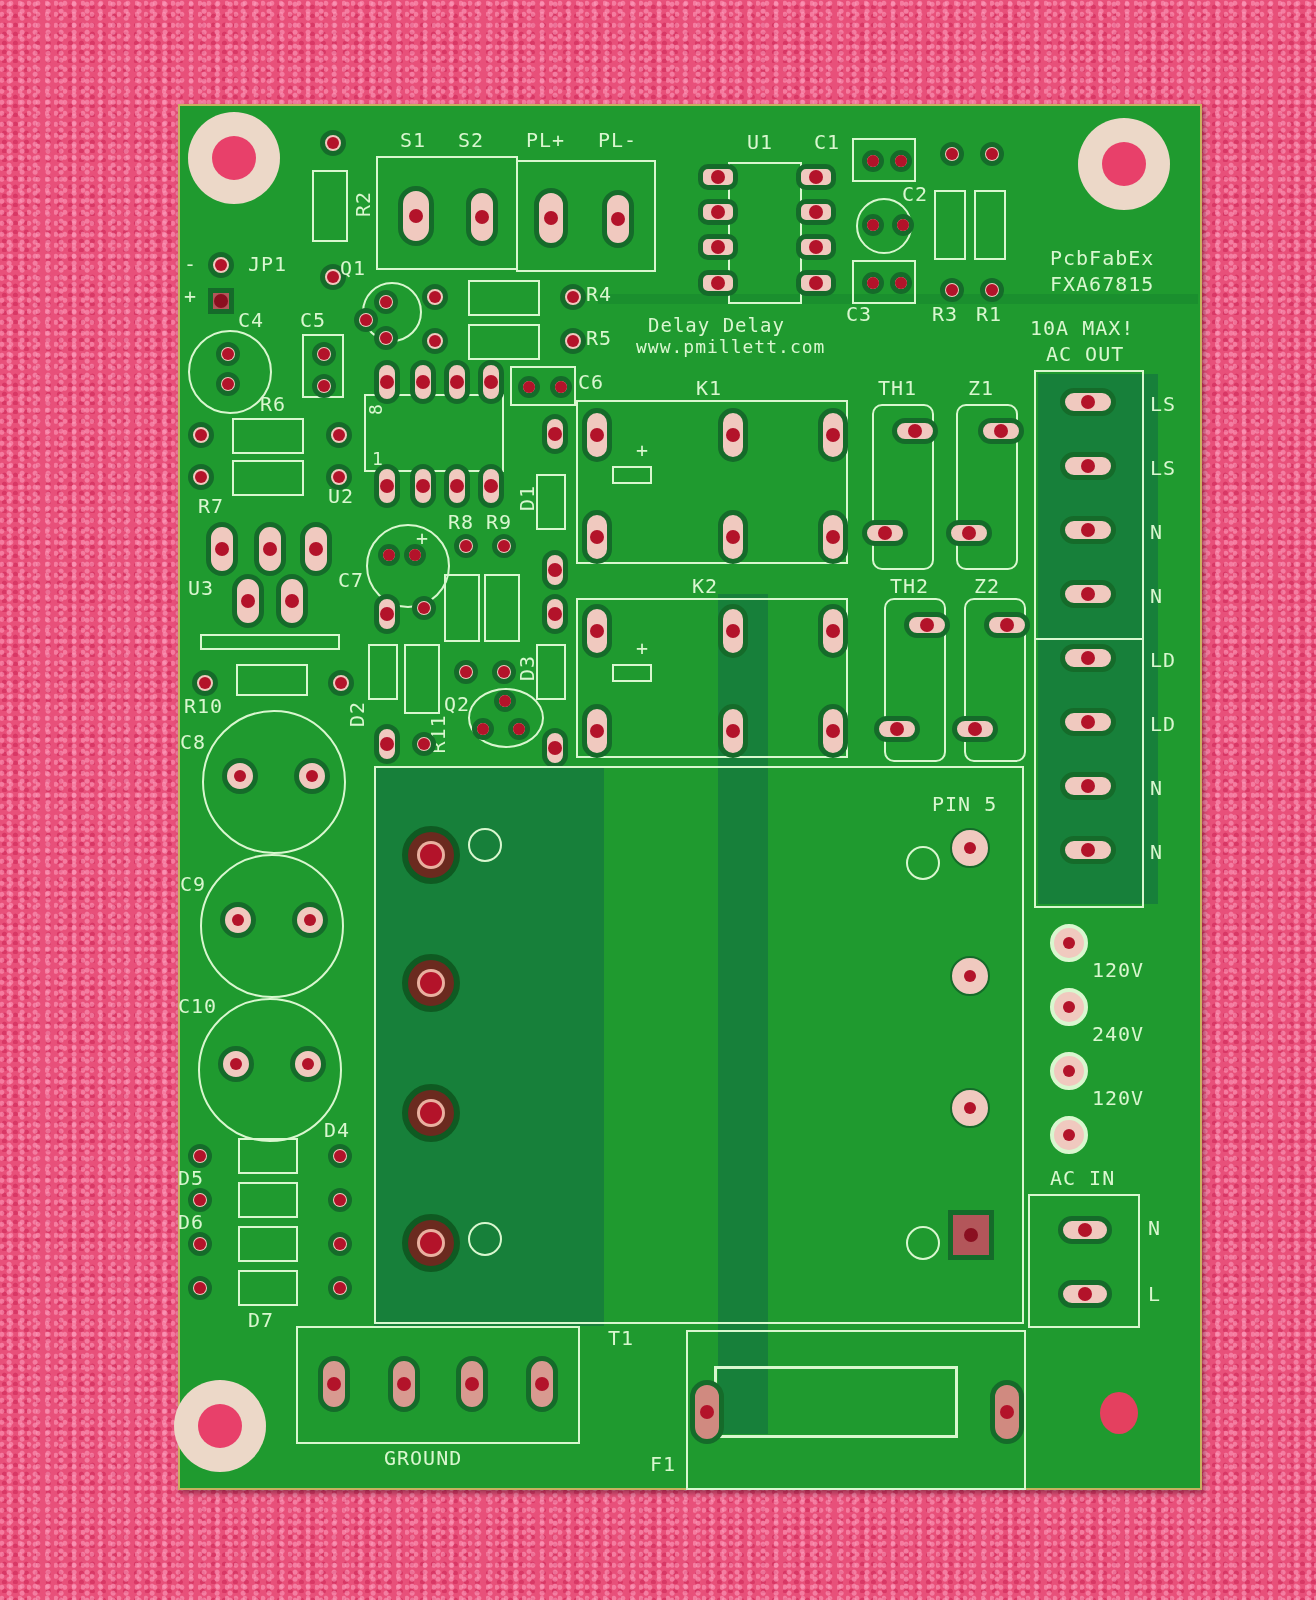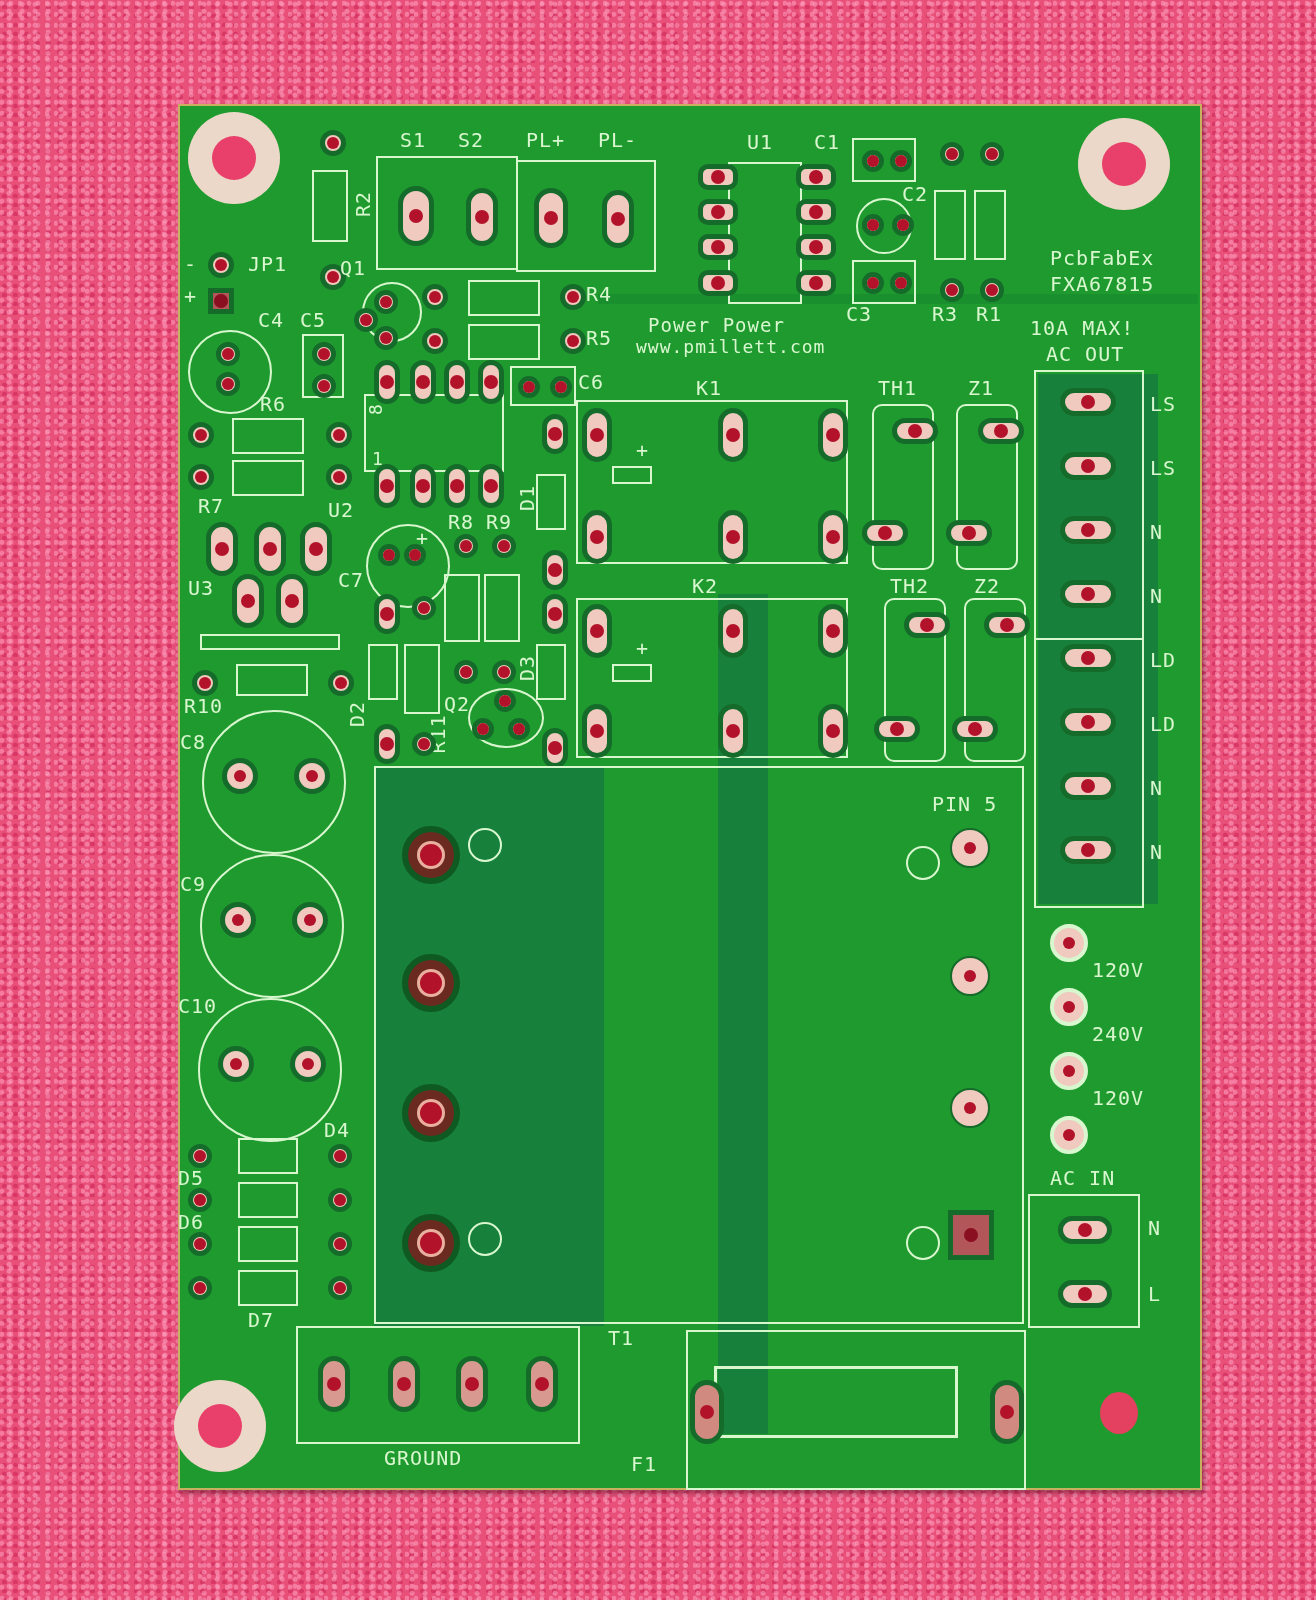--- a/index.html
+++ b/index.html
@@ -95,61 +95,61 @@
   <div class="box" style="left:756px;top:86px;width:32px;height:70px"></div>
   <div class="pad" style="left:762px;top:174px;width:14px;height:14px"></div>
   <span class="silk" style="left:754px;top:200px">R3</span>
   <div class="pad" style="left:802px;top:38px;width:14px;height:14px"></div>
   <div class="box" style="left:796px;top:86px;width:32px;height:70px"></div>
   <div class="pad" style="left:802px;top:174px;width:14px;height:14px"></div>
   <span class="silk" style="left:798px;top:200px">R1</span>
 
   <span class="silk" style="left:872px;top:144px">PcbFabEx</span>
   <span class="silk" style="left:872px;top:170px">FXA67815</span>
-  <span class="silk" style="left:470px;top:212px;font-size:19px">Power Power</span>
+  <span class="silk" style="left:470px;top:212px;font-size:19px">Delay Delay</span>
   <span class="silk" style="left:458px;top:234px;font-size:18px">www.pmillett.com</span>
   <span class="silk" style="left:852px;top:214px">10A MAX!</span>
   <span class="silk" style="left:868px;top:240px">AC OUT</span>
 
   <span class="silk" style="left:162px;top:154px">Q1</span>
   <div class="circ" style="left:184px;top:178px;width:60px;height:60px"></div>
   <div class="pad" style="left:196px;top:186px;width:14px;height:14px"></div>
   <div class="pad" style="left:176px;top:204px;width:14px;height:14px"></div>
   <div class="pad" style="left:196px;top:222px;width:14px;height:14px"></div>
 
   <div class="pad" style="left:244px;top:180px;width:16px;height:16px"></div>
   <div class="box" style="left:290px;top:176px;width:72px;height:36px"></div>
   <div class="pad" style="left:382px;top:180px;width:16px;height:16px"></div>
   <span class="silk" style="left:408px;top:180px">R4</span>
   <div class="pad" style="left:244px;top:224px;width:16px;height:16px"></div>
   <div class="box" style="left:290px;top:220px;width:72px;height:36px"></div>
   <div class="pad" style="left:382px;top:224px;width:16px;height:16px"></div>
   <span class="silk" style="left:408px;top:224px">R5</span>
 
-  <span class="silk" style="left:80px;top:206px">C4</span>
+  <span class="silk" style="left:60px;top:206px">C4</span>
   <div class="circ" style="left:10px;top:226px;width:84px;height:84px"></div>
   <div class="pad" style="left:38px;top:238px;width:14px;height:14px"></div>
   <div class="pad" style="left:38px;top:268px;width:14px;height:14px"></div>
   <span class="silk" style="left:122px;top:206px">C5</span>
   <div class="box" style="left:124px;top:230px;width:42px;height:64px"></div>
   <div class="pad" style="left:134px;top:238px;width:14px;height:14px"></div>
   <div class="pad" style="left:134px;top:270px;width:14px;height:14px"></div>
 
   <div class="box" style="left:186px;top:290px;width:140px;height:78px"></div>
   <span class="silk sm" style="left:192px;top:296px;transform:rotate(-90deg)">8</span>
   <span class="silk sm" style="left:194px;top:346px">1</span>
   <div class="oval" style="left:196px;top:256px;width:16px;height:34px"></div>
   <div class="oval" style="left:232px;top:256px;width:16px;height:34px"></div>
   <div class="oval" style="left:266px;top:256px;width:16px;height:34px"></div>
   <div class="oval" style="left:300px;top:256px;width:16px;height:34px"></div>
   <div class="oval" style="left:196px;top:360px;width:16px;height:34px"></div>
   <div class="oval" style="left:232px;top:360px;width:16px;height:34px"></div>
   <div class="oval" style="left:266px;top:360px;width:16px;height:34px"></div>
   <div class="oval" style="left:300px;top:360px;width:16px;height:34px"></div>
-  <span class="silk" style="left:150px;top:396px">U2</span>
+  <span class="silk" style="left:150px;top:382px">U2</span>
 
   <div class="box" style="left:332px;top:262px;width:66px;height:40px"></div>
   <div class="pad" style="left:340px;top:272px;width:12px;height:12px"></div>
   <div class="pad" style="left:372px;top:272px;width:12px;height:12px"></div>
   <span class="silk" style="left:400px;top:268px">C6</span>
 
   <span class="silk" style="left:82px;top:290px">R6</span>
   <div class="pad" style="left:10px;top:318px;width:16px;height:16px"></div>
   <div class="box" style="left:54px;top:314px;width:72px;height:36px"></div>
   <div class="pad" style="left:148px;top:318px;width:16px;height:16px"></div>
@@ -331,14 +331,14 @@
   <div class="oval" style="left:140px;top:1252px;width:22px;height:46px;background:#d89a90"></div>
   <div class="oval" style="left:210px;top:1252px;width:22px;height:46px;background:#d89a90"></div>
   <div class="oval" style="left:278px;top:1252px;width:22px;height:46px;background:#d89a90"></div>
   <div class="oval" style="left:348px;top:1252px;width:22px;height:46px;background:#d89a90"></div>
   <span class="silk" style="left:206px;top:1344px">GROUND</span>
 
   <div class="box" style="left:508px;top:1226px;width:340px;height:160px"></div>
   <div class="box" style="left:536px;top:1262px;width:244px;height:72px;border-width:3px"></div>
   <div class="oval" style="left:512px;top:1276px;width:24px;height:54px;background:#d08a80"></div>
   <div class="oval" style="left:812px;top:1276px;width:24px;height:54px;background:#d08a80"></div>
-  <span class="silk" style="left:453px;top:1350px">F1</span>
+  <span class="silk" style="left:472px;top:1350px">F1</span>
 </div>
 
 </body></html>

